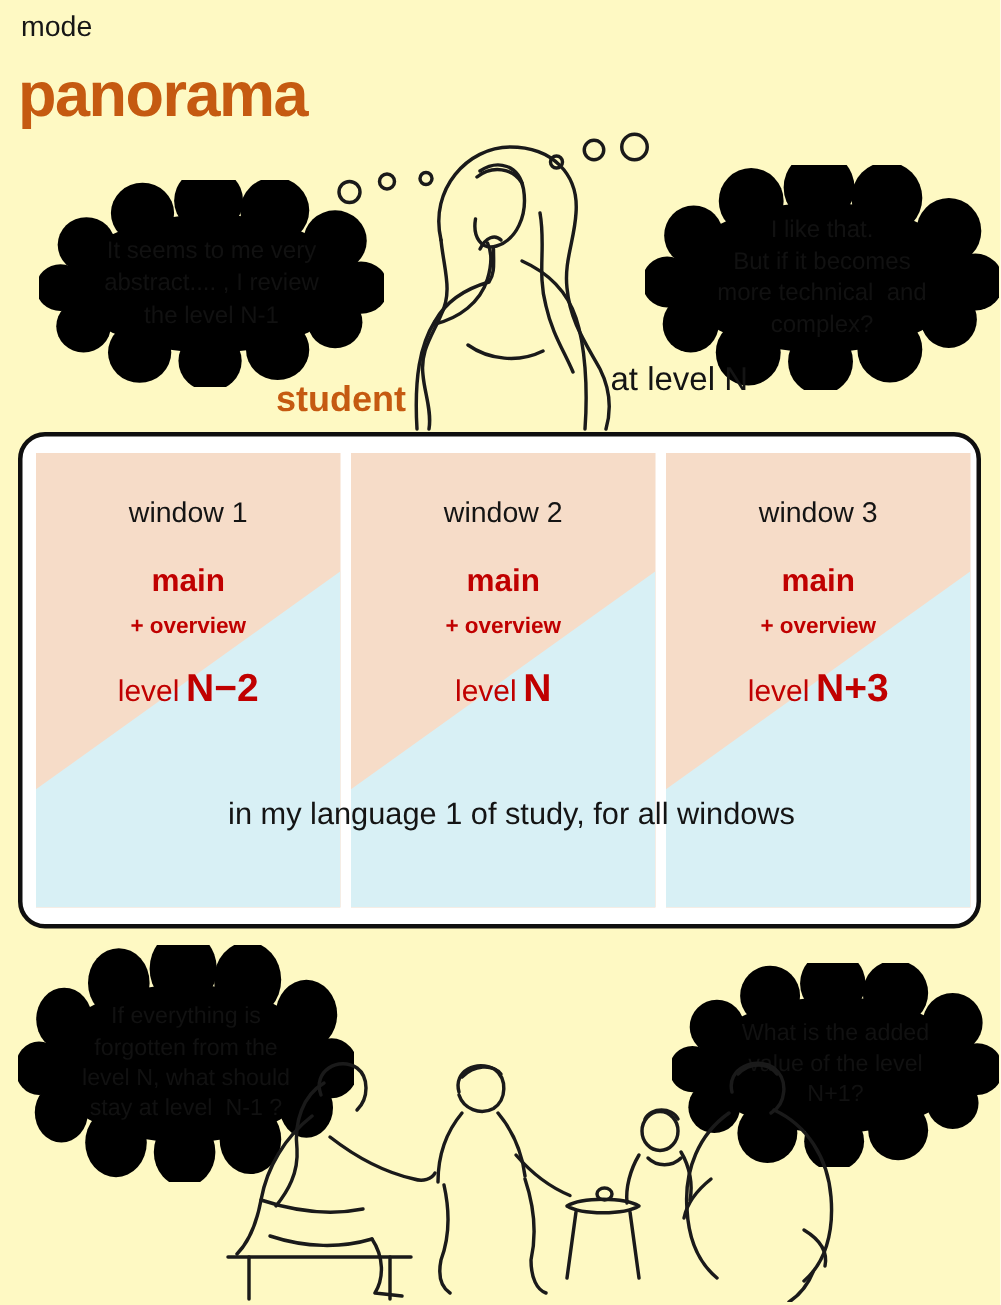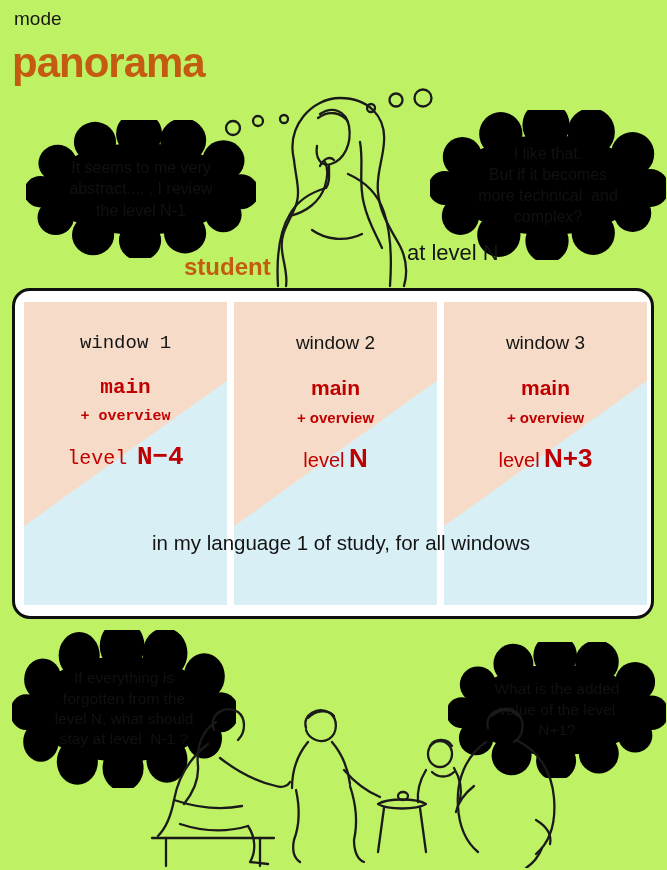--- a/index.html
+++ b/index.html
@@ -1,17 +1,17 @@
 <!DOCTYPE html>
 <html style="--accent-orange: #C55A11; --accent-red: #C00000; --panel-peach: #F6DCC8; --panel-blue: #D8F0F5;"><head>
 <meta charset="utf-8">
 <style>
   html,body { margin:0; padding:0; background:#ffffff; }
   .stage {
-    position:relative; width:667px; height:870px; background:#bef264;
+    position:relative; width:667px; height:870px; background:#fef9c3;
     font-family:"Liberation Sans", sans-serif; color:#141414; overflow:hidden;
   }
   .abs { position:absolute; }
 
   
   .mode-label { left:14px; top:8px; font-size:19px; color:#161616; }
   .page-title { left:12px; top:40px; font-size:42px; line-height:1.1; font-weight:700;
                 color:var(--accent-orange,#C55A11); letter-spacing:-1px; }
 
   
@@ -41,21 +41,21 @@
     border:3.2px solid #0f0f0f; border-radius:18px; background:#fff;
   }
   .panel {
     position:absolute; top:11px; width:203px; height:303px;
     background:var(--panel-peach,#F6DCC8); overflow:hidden;
   }
   .panel::after {
     content:""; position:absolute; inset:0; background:var(--panel-blue,#D8F0F5);
     clip-path:polygon(0 74%, 100% 26%, 100% 100%, 0 100%);
   }
-  .panel-1 { left:9px;font-family:Liberation Mono, monospace; } .panel-2 { left:219px; } .panel-3 { left:429px; }
+  .panel-1 { left:9px; } .panel-2 { left:219px; } .panel-3 { left:429px; }
   .panel-content { position:relative; z-index:1; display:flex; flex-direction:column; align-items:center; }
   .window-name { margin-top:30px; font-size:19px; color:#141414; }
   .main-line1 { margin-top:22px; font-size:21px; font-weight:700; color:var(--accent-red,#C00000); }
   .main-line2 { margin-top:9px;  font-size:15px; font-weight:700; color:var(--accent-red,#C00000); }
   .level-line { margin-top:17px; color:var(--accent-red,#C00000); }
   .level-word { font-size:20px; }
   .level-value { font-size:26px; font-weight:700; }
   .board-caption { position:absolute; left:0; right:0; top:240px; text-align:center;
                    font-size:20.5px; color:#141414; z-index:2;margin-left:16px; }
 </style>
@@ -133,21 +133,21 @@
 
   <div class="abs board">
 
     <div class="panel panel-1">
       <div class="panel-content">
         <div class="window-name">window 1</div>
         <div class="main-line1">main</div>
         <div class="main-line2">+ overview</div>
         <div class="level-line">
           <span class="level-word">level</span>
-          <span class="level-value">N−4</span>
+          <span class="level-value">N−2</span>
         </div>
       </div>
     </div>
 
     <div class="panel panel-2">
       <div class="panel-content">
         <div class="window-name">window 2</div>
         <div class="main-line1">main</div>
         <div class="main-line2">+ overview</div>
         <div class="level-line">

